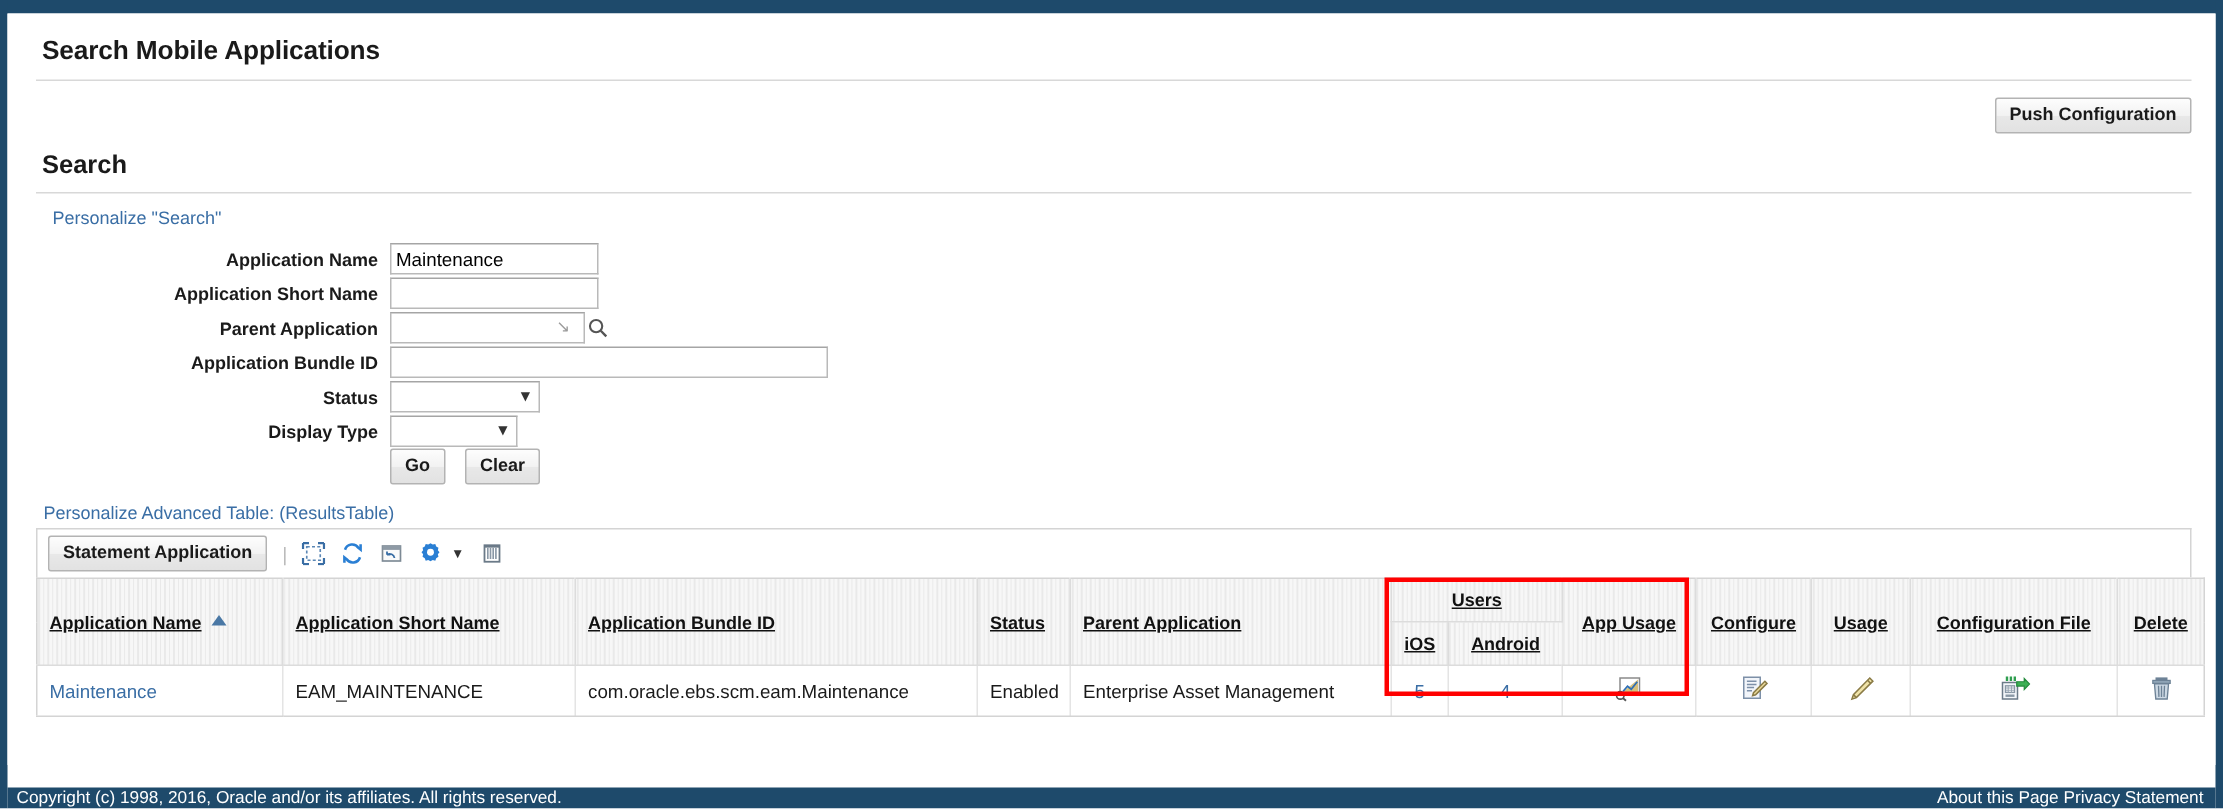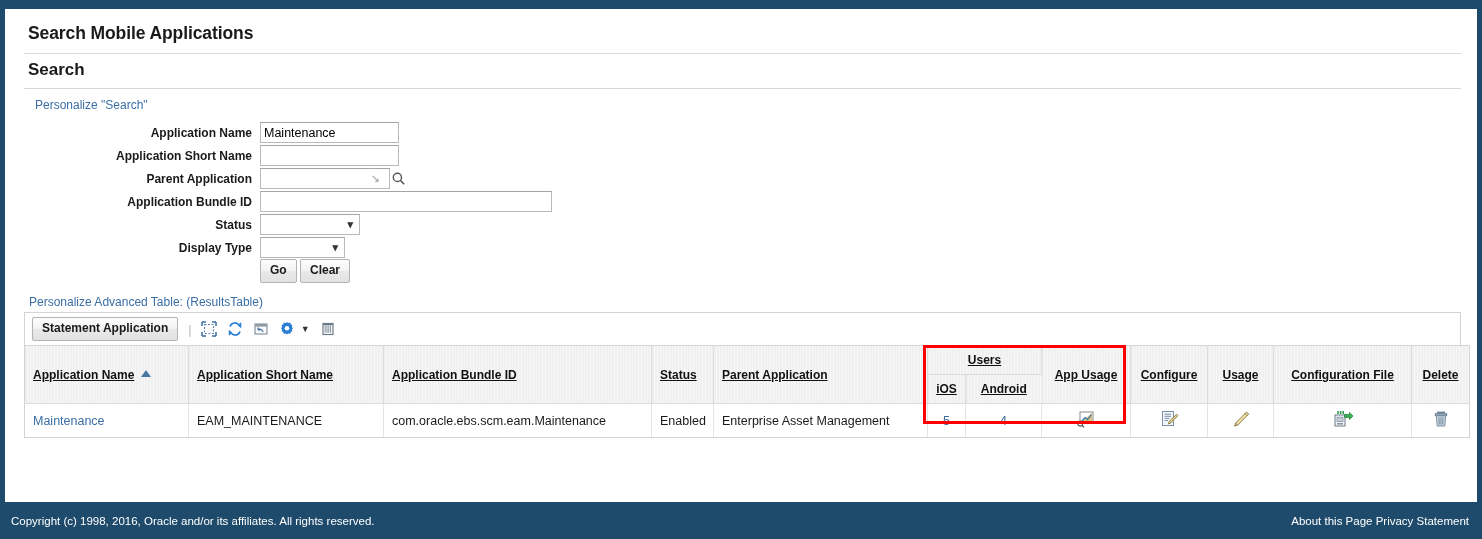--- a/index.html
+++ b/index.html
@@ -163,21 +163,21 @@
     height: 21px;
     line-height: 21px;
     font-size: 11px;
     color: #333;
     pointer-events: none;
     font-weight: bold;
   }
   .sel.w100 { width: 100px; }
   .sel.w85 { width: 85px; }
   .go-row { padding-top: 4px; }
-  .go-row .btn + .btn { margin-left: 0; }
+  .go-row .btn + .btn { margin-left: 10px; }
 
   
   .personalize-table {
     padding: 12px 0 3px 5px;
     font-size: 12px;
   }
   .table-toolbar {
     border: 1px solid #d4d4d4;
     border-bottom: none;
     background: #fff;
@@ -266,21 +266,21 @@
     border: 3px solid #ff0000;
     pointer-events: none;
     box-sizing: border-box;
     z-index: 20;
   }
 
   
   .footer {
     position: absolute;
     left: 0; right: 0; bottom: 0;
-    height: 37px;
+    height: 14px;
     background: #1e4a6b;
     color: #ffffff;
     font-size: 11.5px;
     display: flex;
     align-items: center;
     justify-content: space-between;
     padding: 0 8px 0 6px;
     box-sizing: border-box;
   }
   .footer a {
@@ -292,20 +292,23 @@
 </head>
 <body>
 
 <div class="page">
 
   <div class="content">
 
     <div class="page-title">Search Mobile Applications</div>
     <div class="rule"></div>
 
+    <div class="pushbar">
+      <button class="btn push-btn">Push Configuration</button>
+    </div>
 
     <div class="section-title">Search</div>
     <div class="rule"></div>
 
     <div class="personalize-search">
       <a class="link">Personalize "Search"</a>
     </div>
 
     <table class="form">
       <tbody>

